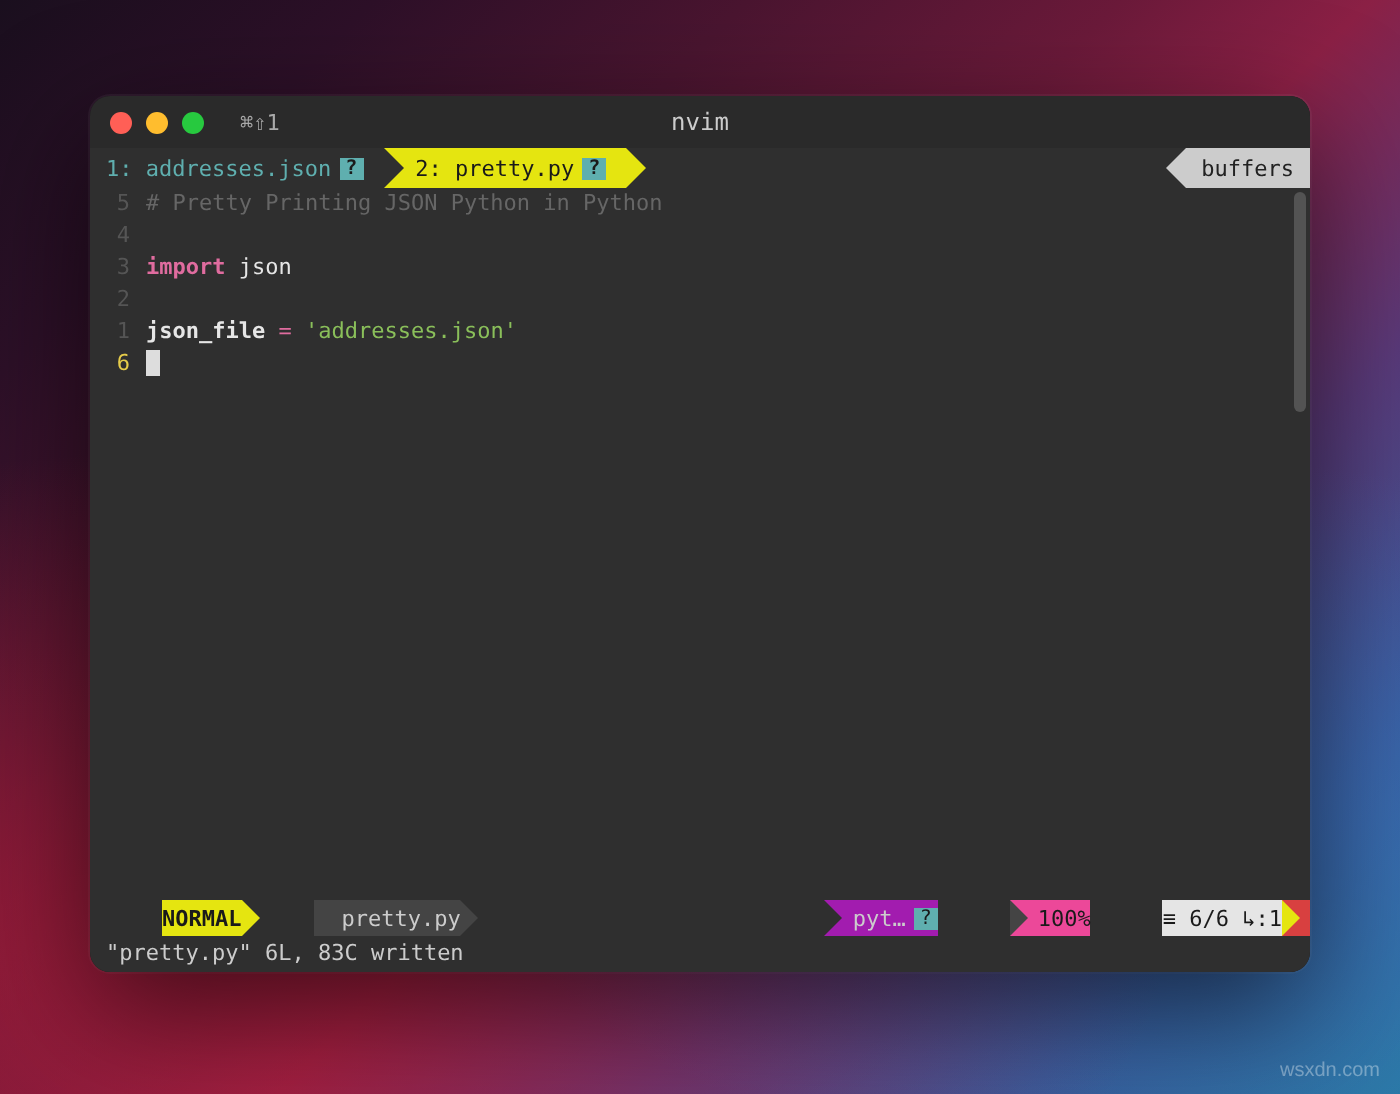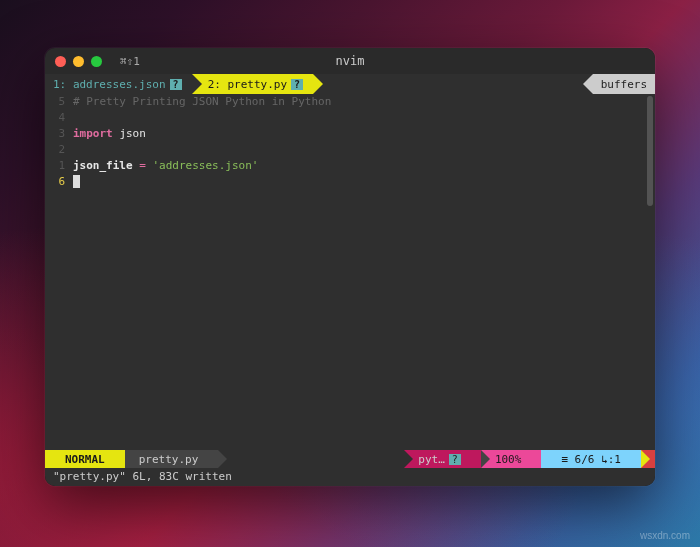--- a/index.html
+++ b/index.html
@@ -139,21 +139,21 @@
       border-radius: 3px;
     }
     .statusline {
       height: 18px;
       display: flex; align-items: stretch;
       background: #2f2f2f;
       font-size: 11px;
     }
     .sl-seg {
       display: flex; align-items: center;
-      padding: 0 20px; position: relative;
+      padding: 0 0; position: relative; margin-left: 36px;
     }
     .sl-mode {
       background: #e5e510; color: #1a1a1a; font-weight: bold;
     }
     .sl-mode::after {
       content: ''; position: absolute; right: -9px; top: 0;
       border-top: 9px solid transparent;
       border-bottom: 9px solid transparent;
       border-left: 9px solid #e5e510;
     }
@@ -162,42 +162,42 @@
       content: ''; position: absolute; right: -9px; top: 0;
       border-top: 9px solid transparent;
       border-bottom: 9px solid transparent;
       border-left: 9px solid #444;
     }
     .sl-spacer { flex: 1; }
     .sl-right {
       display: flex; align-items: stretch;
     }
     .sl-ft {
-      background: #be185d; color: #ccc;
+      background: #a21caf; color: #ccc;
       position: relative; padding-left: 14px;
     }
     .sl-ft::before {
       content: ''; position: absolute; left: 0; top: 0;
       border-top: 9px solid transparent;
       border-bottom: 9px solid transparent;
       border-left: 9px solid #2f2f2f;
     }
     .sl-ft .q { background: #5fafaf; color: #1a1a1a; padding: 0 3px; margin-left: 4px; font-size: 10px; }
     .sl-pct {
       background: #ec4899; color: #1a1a1a;
       position: relative; padding-left: 14px;
     }
     .sl-pct::before {
       content: ''; position: absolute; left: 0; top: 0;
       border-top: 9px solid transparent;
       border-bottom: 9px solid transparent;
       border-left: 9px solid #444;
     }
     .sl-pos {
-      background: #7dd3fc; color: #1a1a1a;
+      background: #e5e5e5; color: #1a1a1a;
     }
     .sl-end {
       background: #d84040; width: 14px;
       position: relative;
     }
     .sl-end::before {
       content: ''; position: absolute; left: 0; top: 0;
       border-top: 9px solid transparent;
       border-bottom: 9px solid transparent;
       border-left: 9px solid #e5e510;

